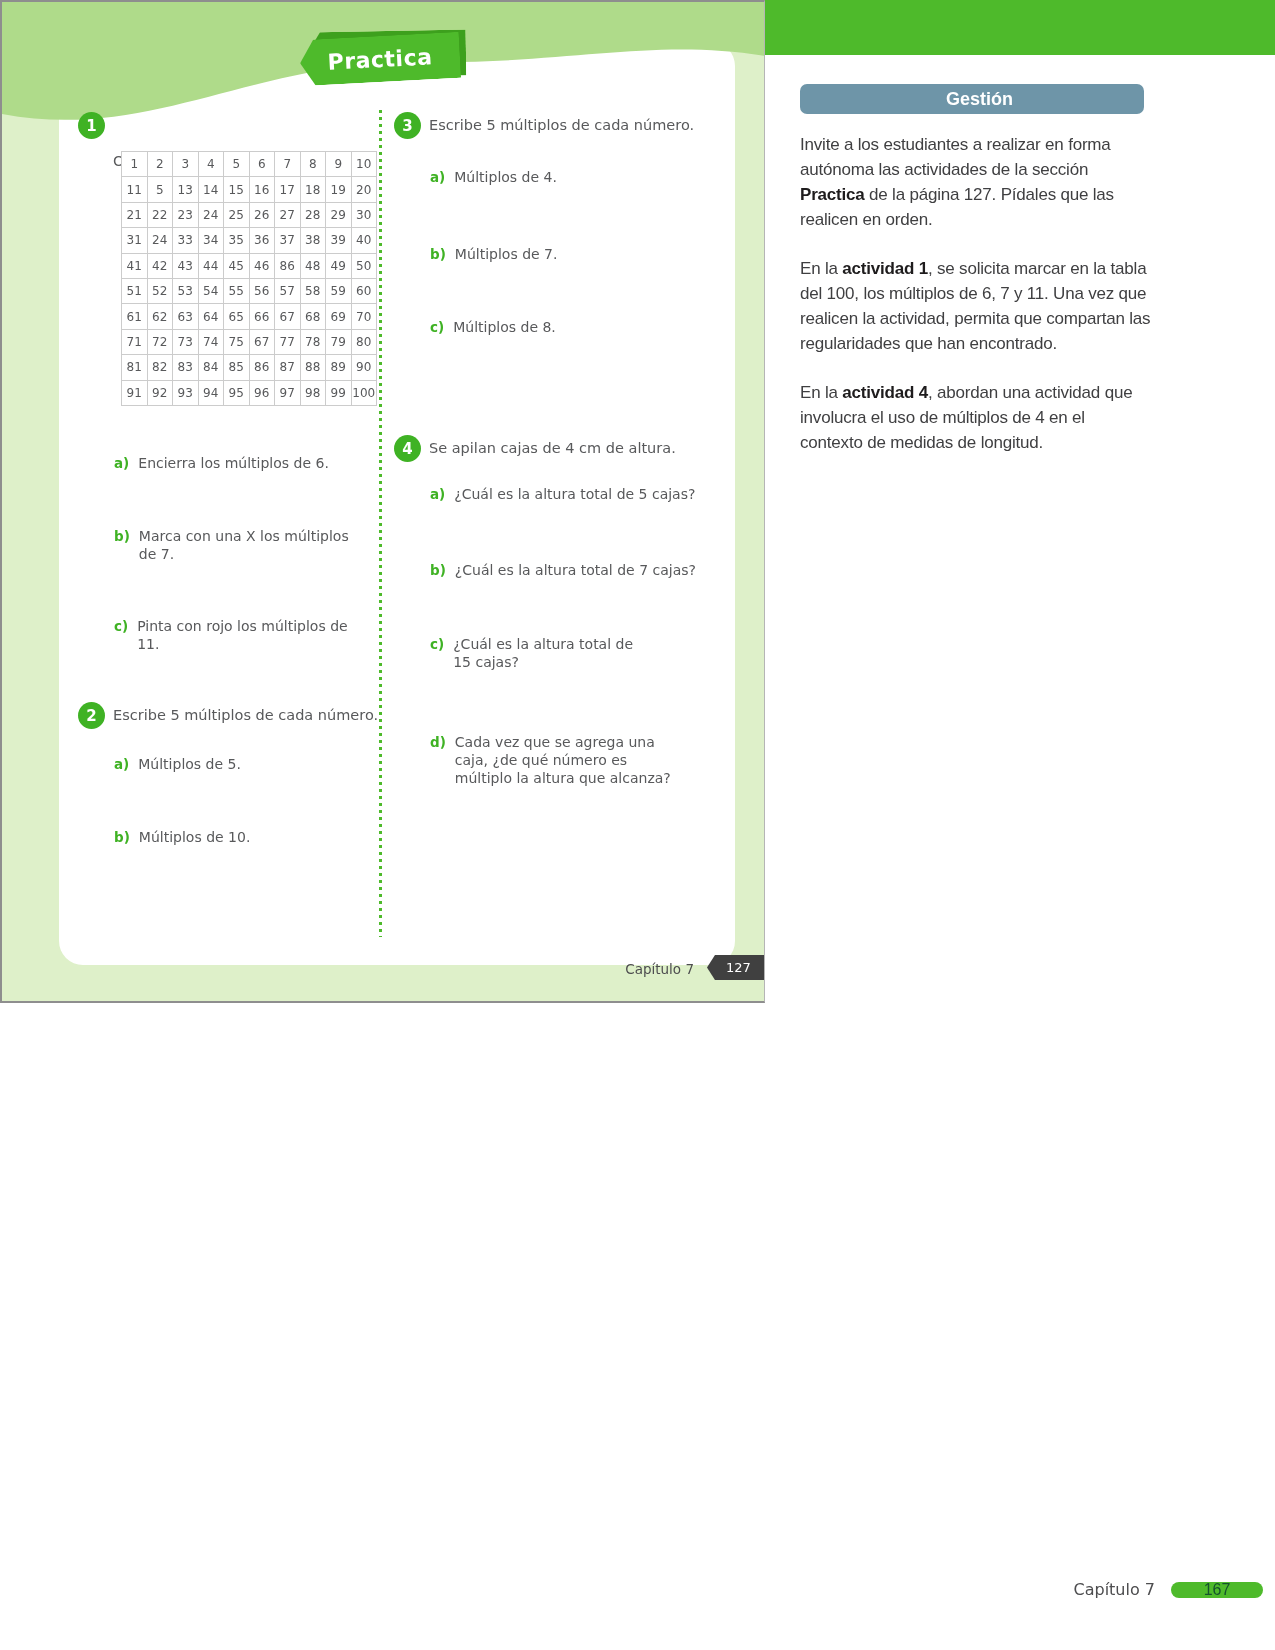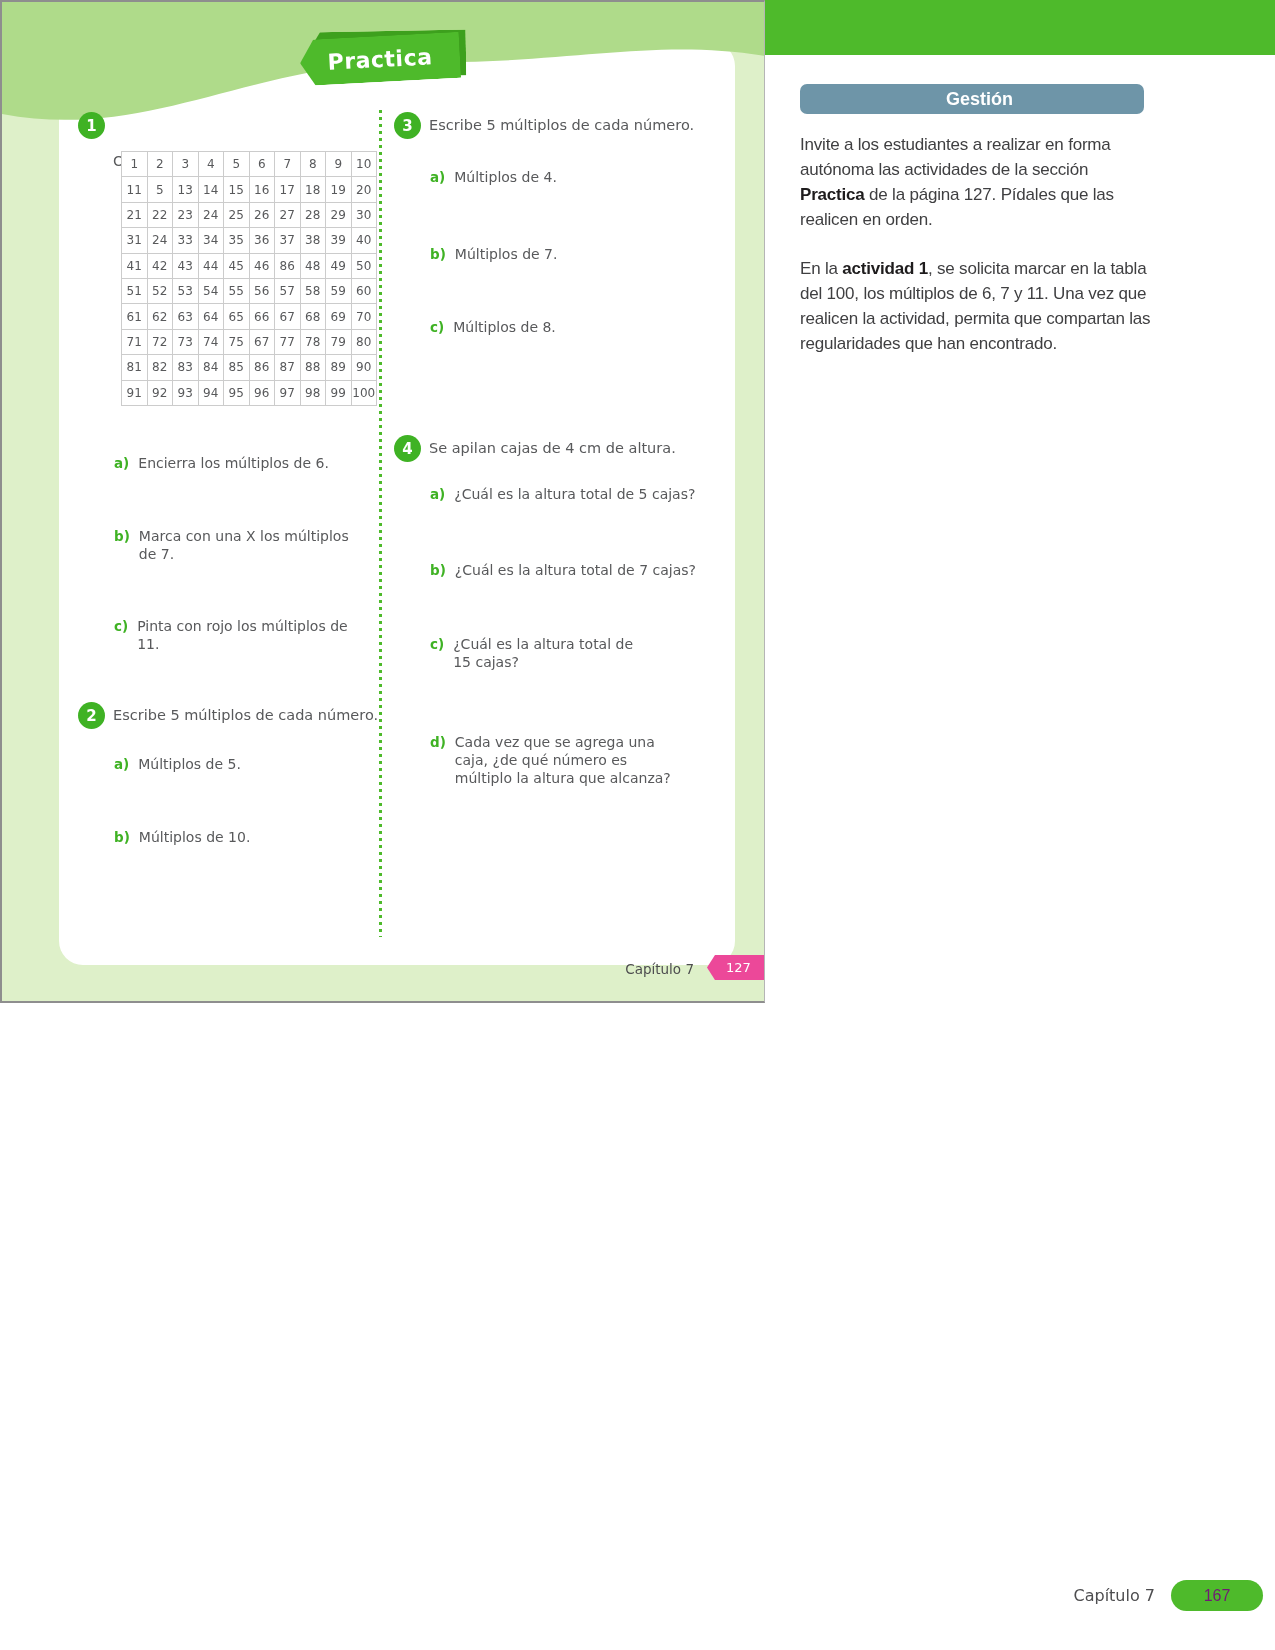--- a/index.html
+++ b/index.html
@@ -55,21 +55,21 @@
     text-align:center;vertical-align:middle;font-size:12px;color:#58595b;padding:0;
   }
   
   #col-divider{
     position:absolute;left:377px;top:108px;width:3px;height:827px;
     background:repeating-linear-gradient(to bottom,#4eba2b 0 3px,transparent 3px 7px);
   }
   
   #sp-footer-chapter{position:absolute;right:70px;top:959px;font-size:13.5px;color:#4d4d4f;}
   #sp-footer-badge{
-    position:absolute;right:0;top:953px;width:57px;height:25px;background:#ec4899;
+    position:absolute;right:0;top:953px;width:57px;height:25px;background:#404040;
     clip-path:polygon(0 50%,14% 0,100% 0,100% 100%,14% 100%);
     display:flex;align-items:center;justify-content:center;
     color:#fff;font-size:13px;padding-left:6px;box-sizing:border-box;
   }
   
   #top-green-bar{position:absolute;left:765px;top:0;width:510px;height:55px;background:#4eba2b;}
   #gestion-bar{
     position:absolute;left:800px;top:84px;width:344px;height:30px;
     background:#6e95a8;border-radius:7px;display:flex;align-items:center;justify-content:center;
   }
@@ -82,22 +82,22 @@
     margin:0 0 24px 0;font-size:17px;line-height:25px;color:#3f3f41;letter-spacing:-0.2px;
   }
   #gestion-paragraphs .b{font-weight:700;color:#1e1c1d;}
   
   #page-footer{
     position:absolute;top:1580px;right:0;display:flex;align-items:center;gap:16px;
     font-family:"Liberation Sans",sans-serif;
   }
   #page-footer .chapter{font-size:16px;color:#4d4d4f;font-family:"DejaVu Sans",sans-serif;}
   #footer-badge{
-    width:92px;height:31px;background:#4eba2b;border-radius:16px;margin-right:12px;
-    display:flex;align-items:center;justify-content:center;color:#701a75;font-size:16px;
+    width:92px;height:16px;background:#4eba2b;border-radius:16px;margin-right:12px;
+    display:flex;align-items:center;justify-content:center;color:#14532d;font-size:16px;
   }
 </style>
 </head>
 <body>
 
 <div id="student-page">
 
   <div id="white-panel"></div>
 
   <svg id="wave-svg" viewBox="0 0 763 140" preserveAspectRatio="none">
@@ -315,20 +315,21 @@
 
 <div id="top-green-bar"></div>
 
 <div id="gestion-bar">
   <span>Gestión</span>
 </div>
 
 <div id="gestion-paragraphs">
     <p><span>Invite a los estudiantes a realizar en forma autónoma las actividades de la sección </span><span class="b">Practica</span><span> de la página 127. Pídales que las realicen en orden.</span></p>
     <p><span>En la </span><span class="b">actividad 1</span><span>, se solicita marcar en la tabla del 100, los múltiplos de 6, 7 y 11. Una vez que realicen la actividad, permita que compartan las regularidades que han encontrado.</span></p>
+    <p><span>En la </span><span class="b">actividad 4</span><span>, abordan una actividad que involucra el uso de múltiplos de 4 en el contexto de medidas de longitud.</span></p>
   </div>
 
 <div id="page-footer">
   <span class="chapter">Capítulo 7</span>
   <div id="footer-badge">
     <span>167</span>
   </div>
 </div>
 
 </body></html>

